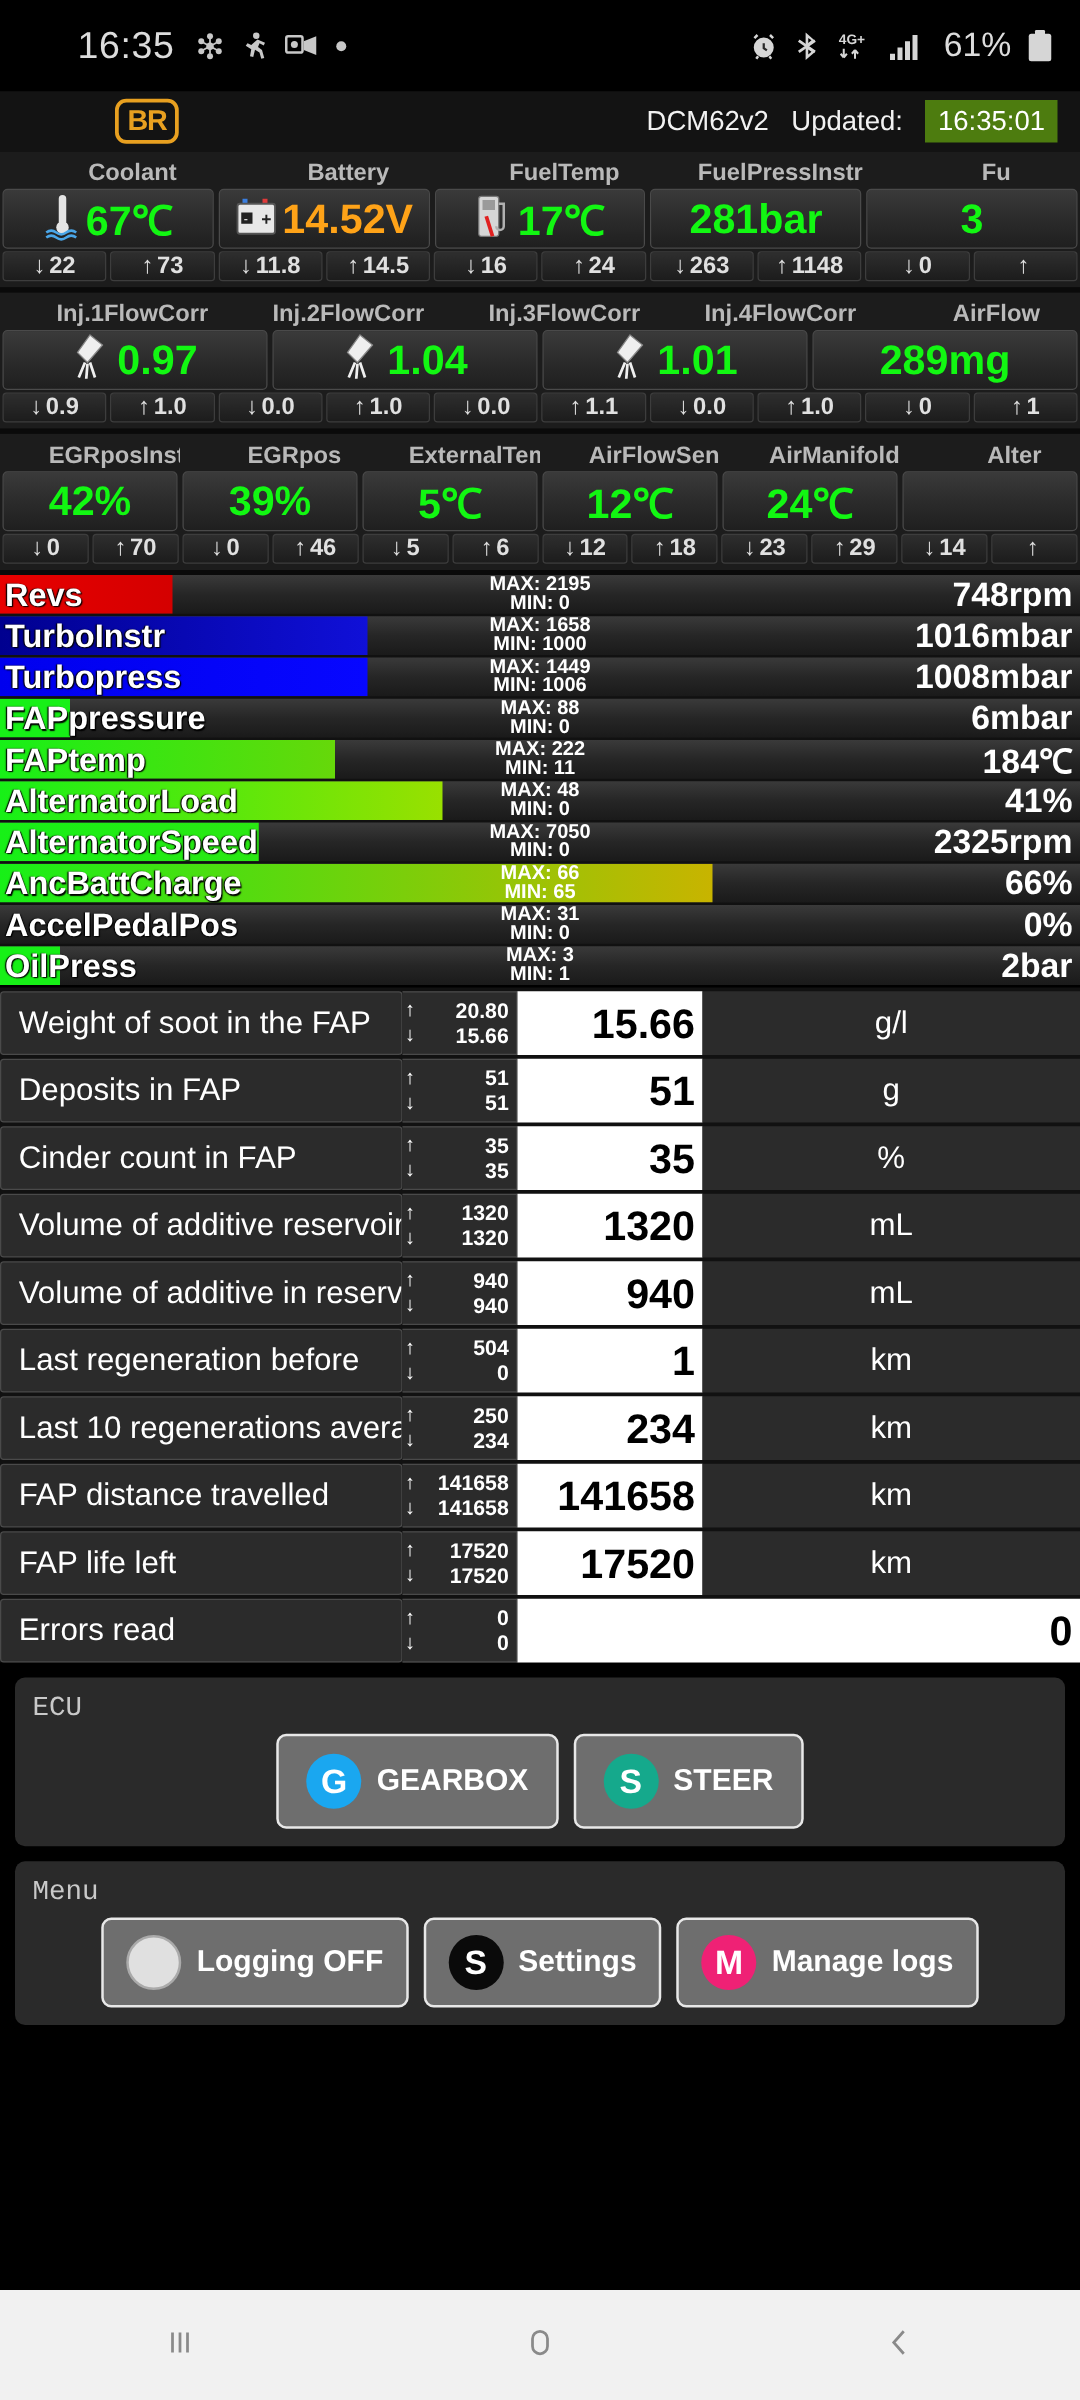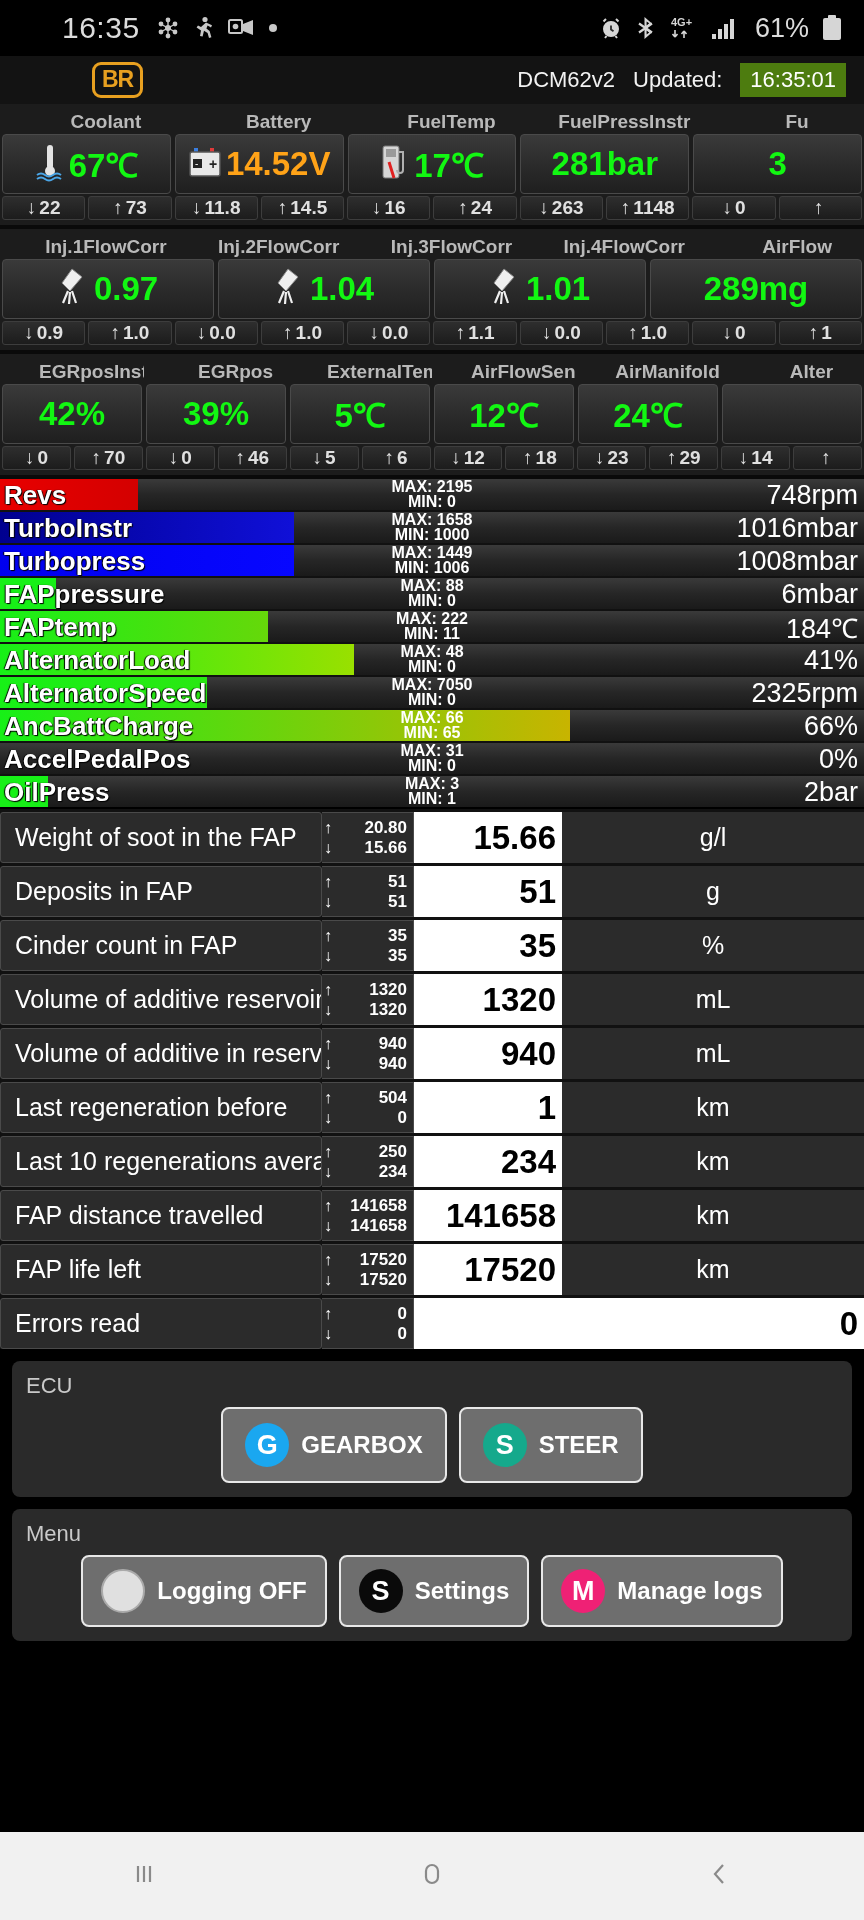--- a/index.html
+++ b/index.html
@@ -1,20 +1,20 @@
 <!DOCTYPE html>
 <html><head>
 <meta charset="utf-8">
 <style>
   * { margin:0; padding:0; box-sizing:border-box; }
   html,body { width:864px; height:1920px; background:#000; overflow:hidden; }
   body { font-family:"Liberation Sans", sans-serif; }
 
   
-  .statusbar{height:56px;background:#000;display:flex;align-items:center;
+  .statusbar{height:73px;background:#000;display:flex;align-items:center;
              padding:0 22px 0 62px;color:#d6d6d6;}
   .sb-time{font-size:30px;letter-spacing:.5px;color:#dcdcdc;font-weight:400;}
   .sb-left-icons{display:flex;align-items:center;gap:14px;margin-left:16px;}
   .sb-spacer{flex:1;}
   .sb-right-icons{display:flex;align-items:center;gap:13px;}
   .sb-batt-pct{font-size:27px;color:#dcdcdc;margin-left:4px;}
   .ico{display:inline-block;line-height:1;}
   .ico svg{display:block;}
 
   
@@ -25,21 +25,21 @@
          font-weight:bold;font-size:23px;padding:1px 7px 2px;letter-spacing:-1px;}
   .hdr-right{margin-left:auto;display:flex;align-items:center;gap:18px;
              padding-right:18px;color:#f2f2f2;font-size:22px;}
   .hdr-clock{background:#4d7c0f;color:#fff;padding:4px 10px;font-size:22px;}
 
   
   .gauge-section{background:#1c1c1c;padding:0 0 3px;}
   .g-titles{display:flex;height:30px;align-items:flex-end;}
   .g-title{color:#b9b9b9;font-size:19px;font-weight:bold;text-align:center;
            white-space:nowrap;overflow:hidden;line-height:24px;margin-left:39px;}
-  .g-values{display:flex;height:60px;gap:4px;padding:0 2px;}
+  .g-values{display:flex;height:48px;gap:4px;padding:0 2px;}
   .g-val{background:linear-gradient(#3a3a3a,#2a2a2a 55%,#1f1f1f);
          border:1px solid #4a4a4a;border-radius:4px;display:flex;
          align-items:center;justify-content:center;gap:4px;overflow:hidden;}
   .g-num{font-size:33px;font-weight:bold;white-space:nowrap;}
   .g-num.green{color:#12f712;}
   .g-num.orange{color:#ffa318;}
   .g-minmax{display:flex;height:28px;gap:3px;padding:2px;}
   .mm{background:linear-gradient(#2e2e2e,#1c1c1c);border:1px solid #3d3d3d;
       border-radius:3px;color:#e0e0e0;font-size:19px;font-weight:bold;
       display:flex;align-items:center;justify-content:center;gap:3px;
@@ -53,21 +53,21 @@
            overflow:hidden;}
   .bar-fill{position:absolute;left:0;top:0;bottom:0;}
   .bar-label{position:absolute;left:4px;top:50%;transform:translateY(-50%);
              font-size:26px;font-weight:bold;color:#fff;white-space:nowrap;
              text-shadow:1px 1px 1px #000, -1px 0 1px #000;}
   .bar-mm{position:absolute;left:0;right:0;top:0;bottom:0;
           display:flex;flex-direction:column;align-items:center;
           justify-content:flex-start;font-size:16px;font-weight:bold;color:#fff;
           line-height:15px;pointer-events:none;}
   .bar-cur{position:absolute;right:6px;top:50%;transform:translateY(-50%);
-           font-size:27px;font-weight:normal;color:#fff;white-space:nowrap;}
+           font-size:27px;font-weight:bold;color:#fff;white-space:nowrap;}
 
   
   .fap{background:#111;padding-top:3px;}
   .fap-row{display:flex;height:51px;margin-bottom:3px;align-items:stretch;}
   .fap-name{flex:0 0 322px;background:#2b2b2b;border:1px solid #4a4a4a;
             border-radius:3px;display:flex;align-items:center;padding-left:14px;
             color:#fff;font-size:25px;white-space:nowrap;overflow:hidden;}
   .fap-mm{flex:0 0 92px;background:#2b2b2b;border:1px solid #4a4a4a;
           border-left:none;display:flex;flex-direction:column;
           justify-content:center;padding:2px 6px 2px 2px;
@@ -77,21 +77,21 @@
   .fap-mm .arw{font-size:16px;}
   .fap-val{flex:0 0 148px;background:#fff;color:#000;font-size:33px;
            font-weight:bold;display:flex;align-items:center;
            justify-content:flex-end;padding-right:6px;}
   .fap-val.wide{flex:1 1 auto;}
   .fap-unit{flex:1 1 auto;background:#2b2b2b;display:flex;align-items:center;
             justify-content:center;color:#fff;font-size:25px;}
 
   
   .panel{margin:12px 12px 0;background:#2a2a2a;border-radius:8px;padding:10px 0 14px;}
-  .panel-title{color:#c9c9c9;font-size:22px;padding:2px 0 8px 14px;}
+  .panel-title{color:#c9c9c9;font-size:22px;padding:2px 0 8px 14px;font-family:Liberation Mono, monospace;}
   .panel-btns{display:flex;justify-content:center;gap:12px;}
   .btn{background:#6e6e6e;border:2px solid #e8e8e8;border-radius:8px;
        display:flex;align-items:center;gap:12px;padding:14px 22px;
        color:#fff;font-size:24px;font-weight:bold;white-space:nowrap;}
   .btn-badge{width:44px;height:44px;border-radius:50%;display:flex;
              align-items:center;justify-content:center;color:#fff;
              font-size:27px;font-weight:bold;flex:0 0 auto;}
   .menu-panel .btn{padding:12px 18px;font-size:24px;align-items:center;}
 
   

